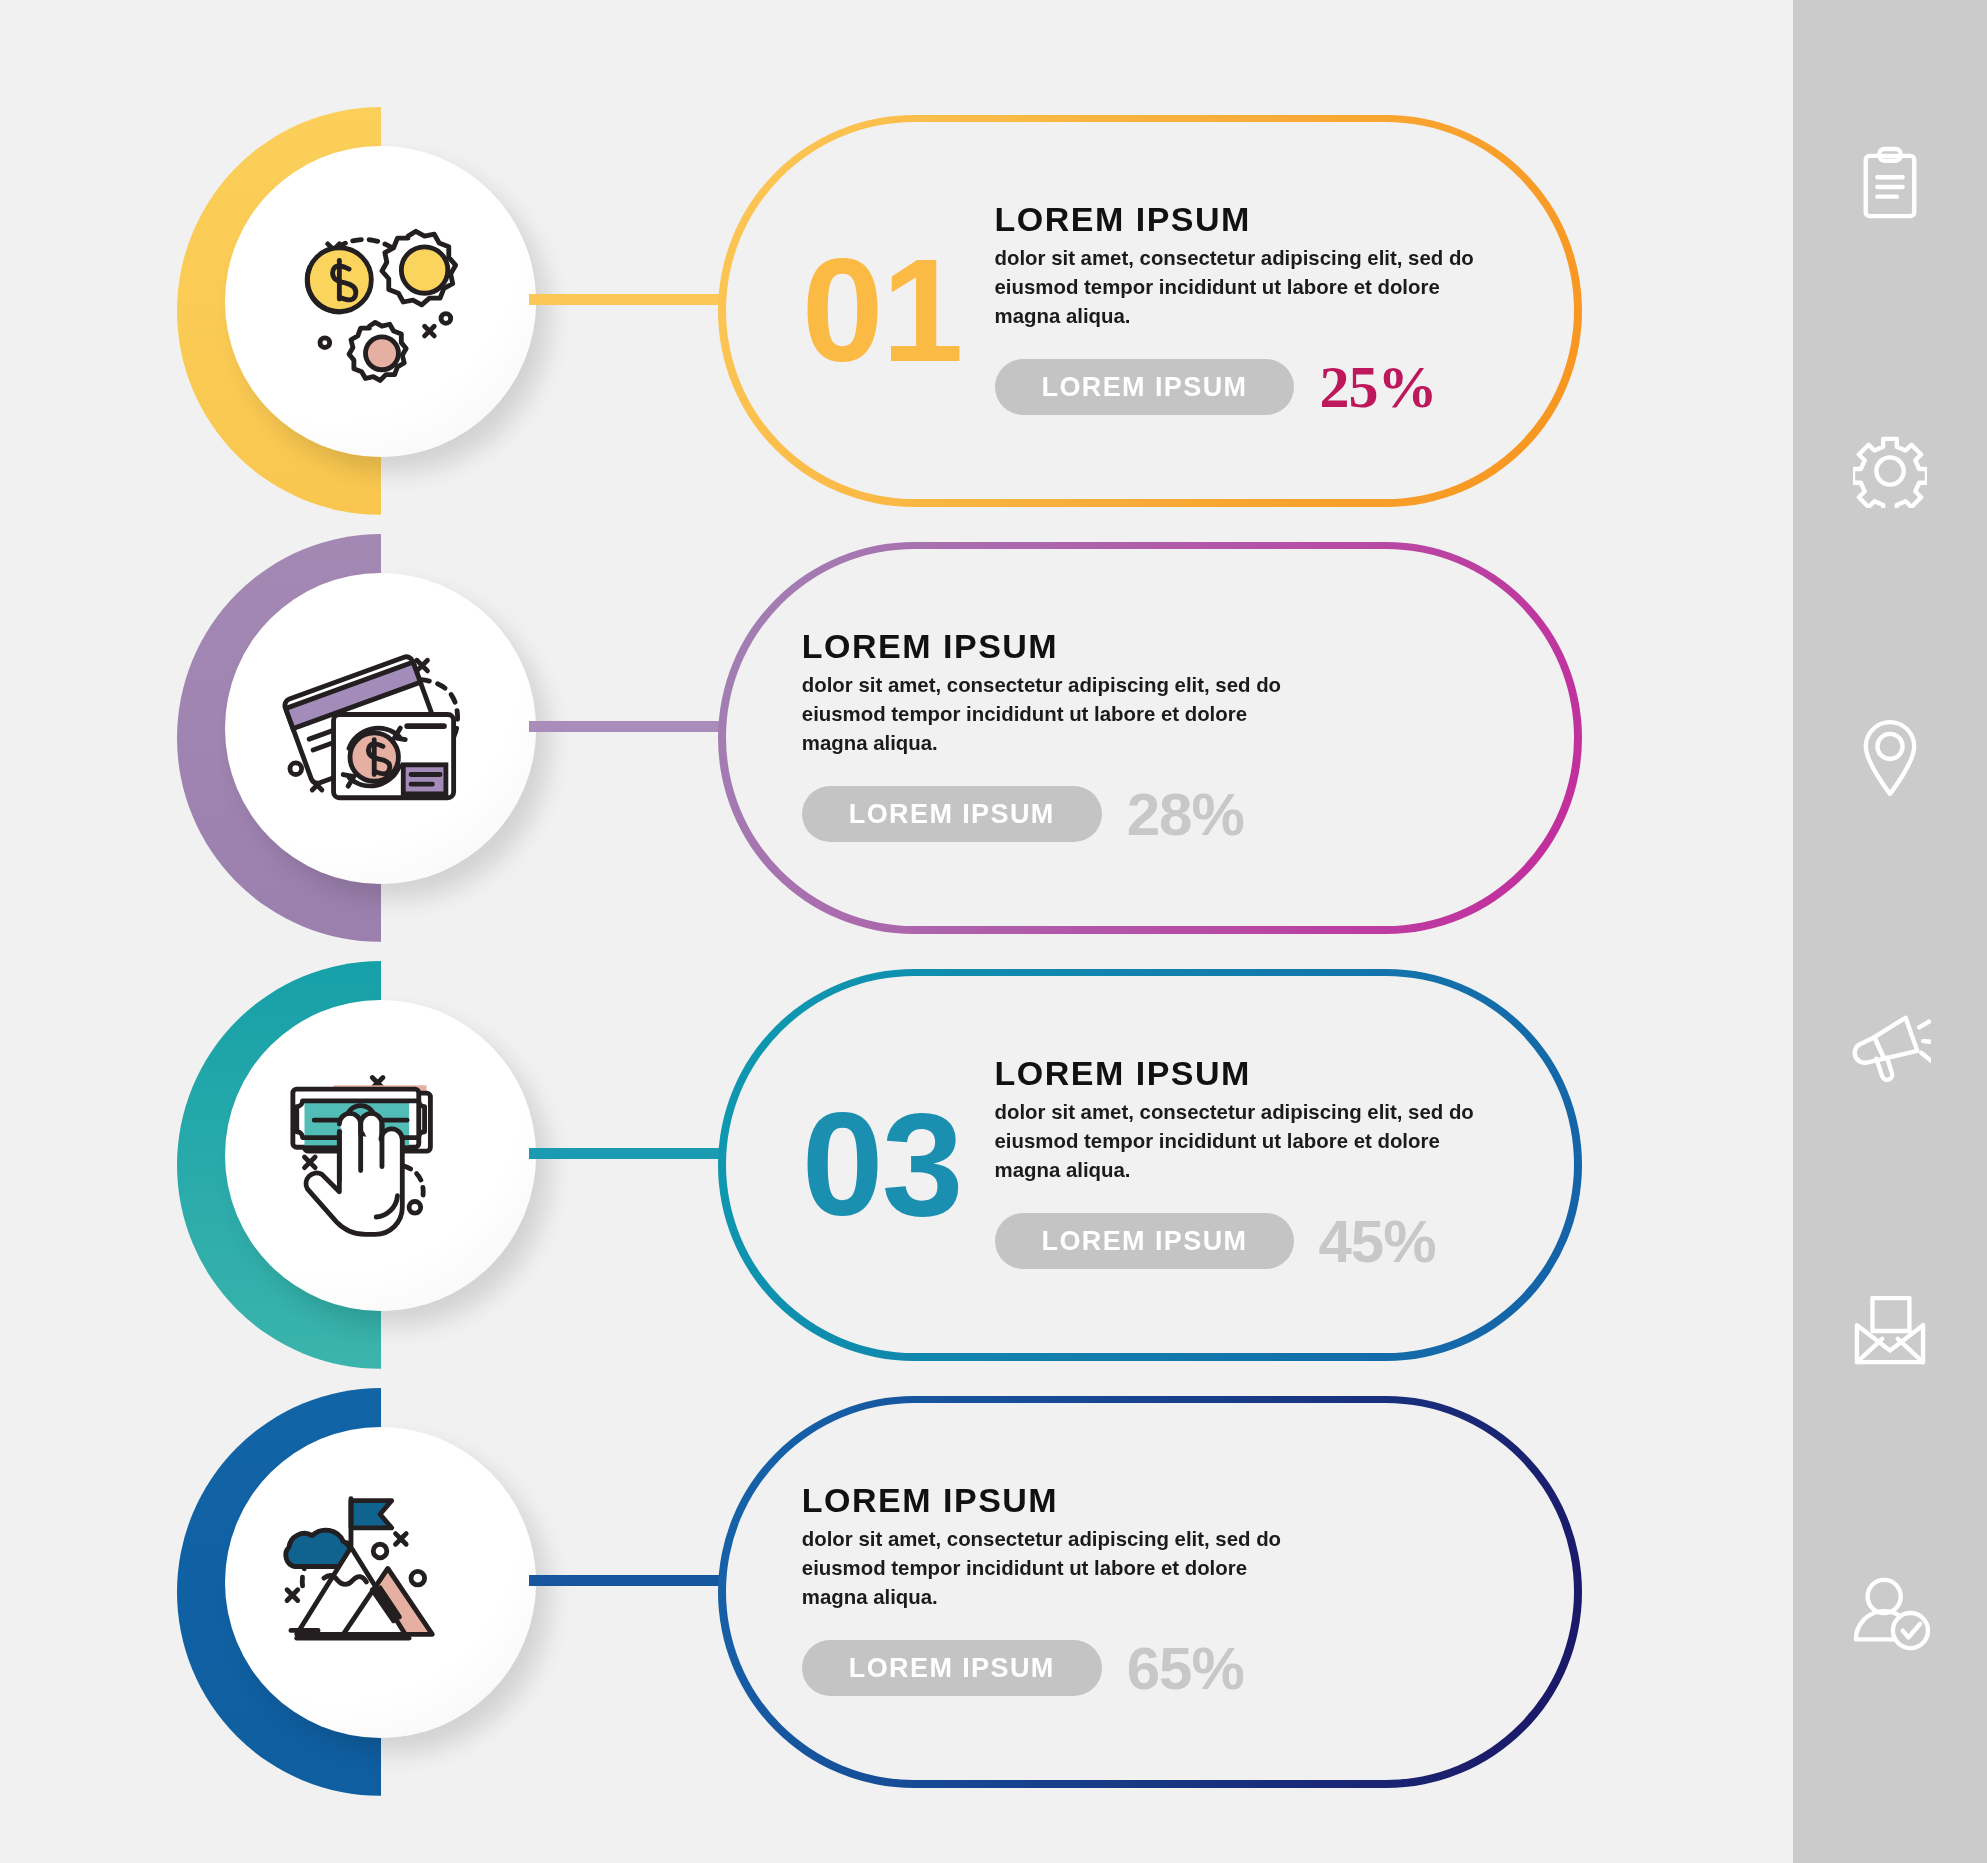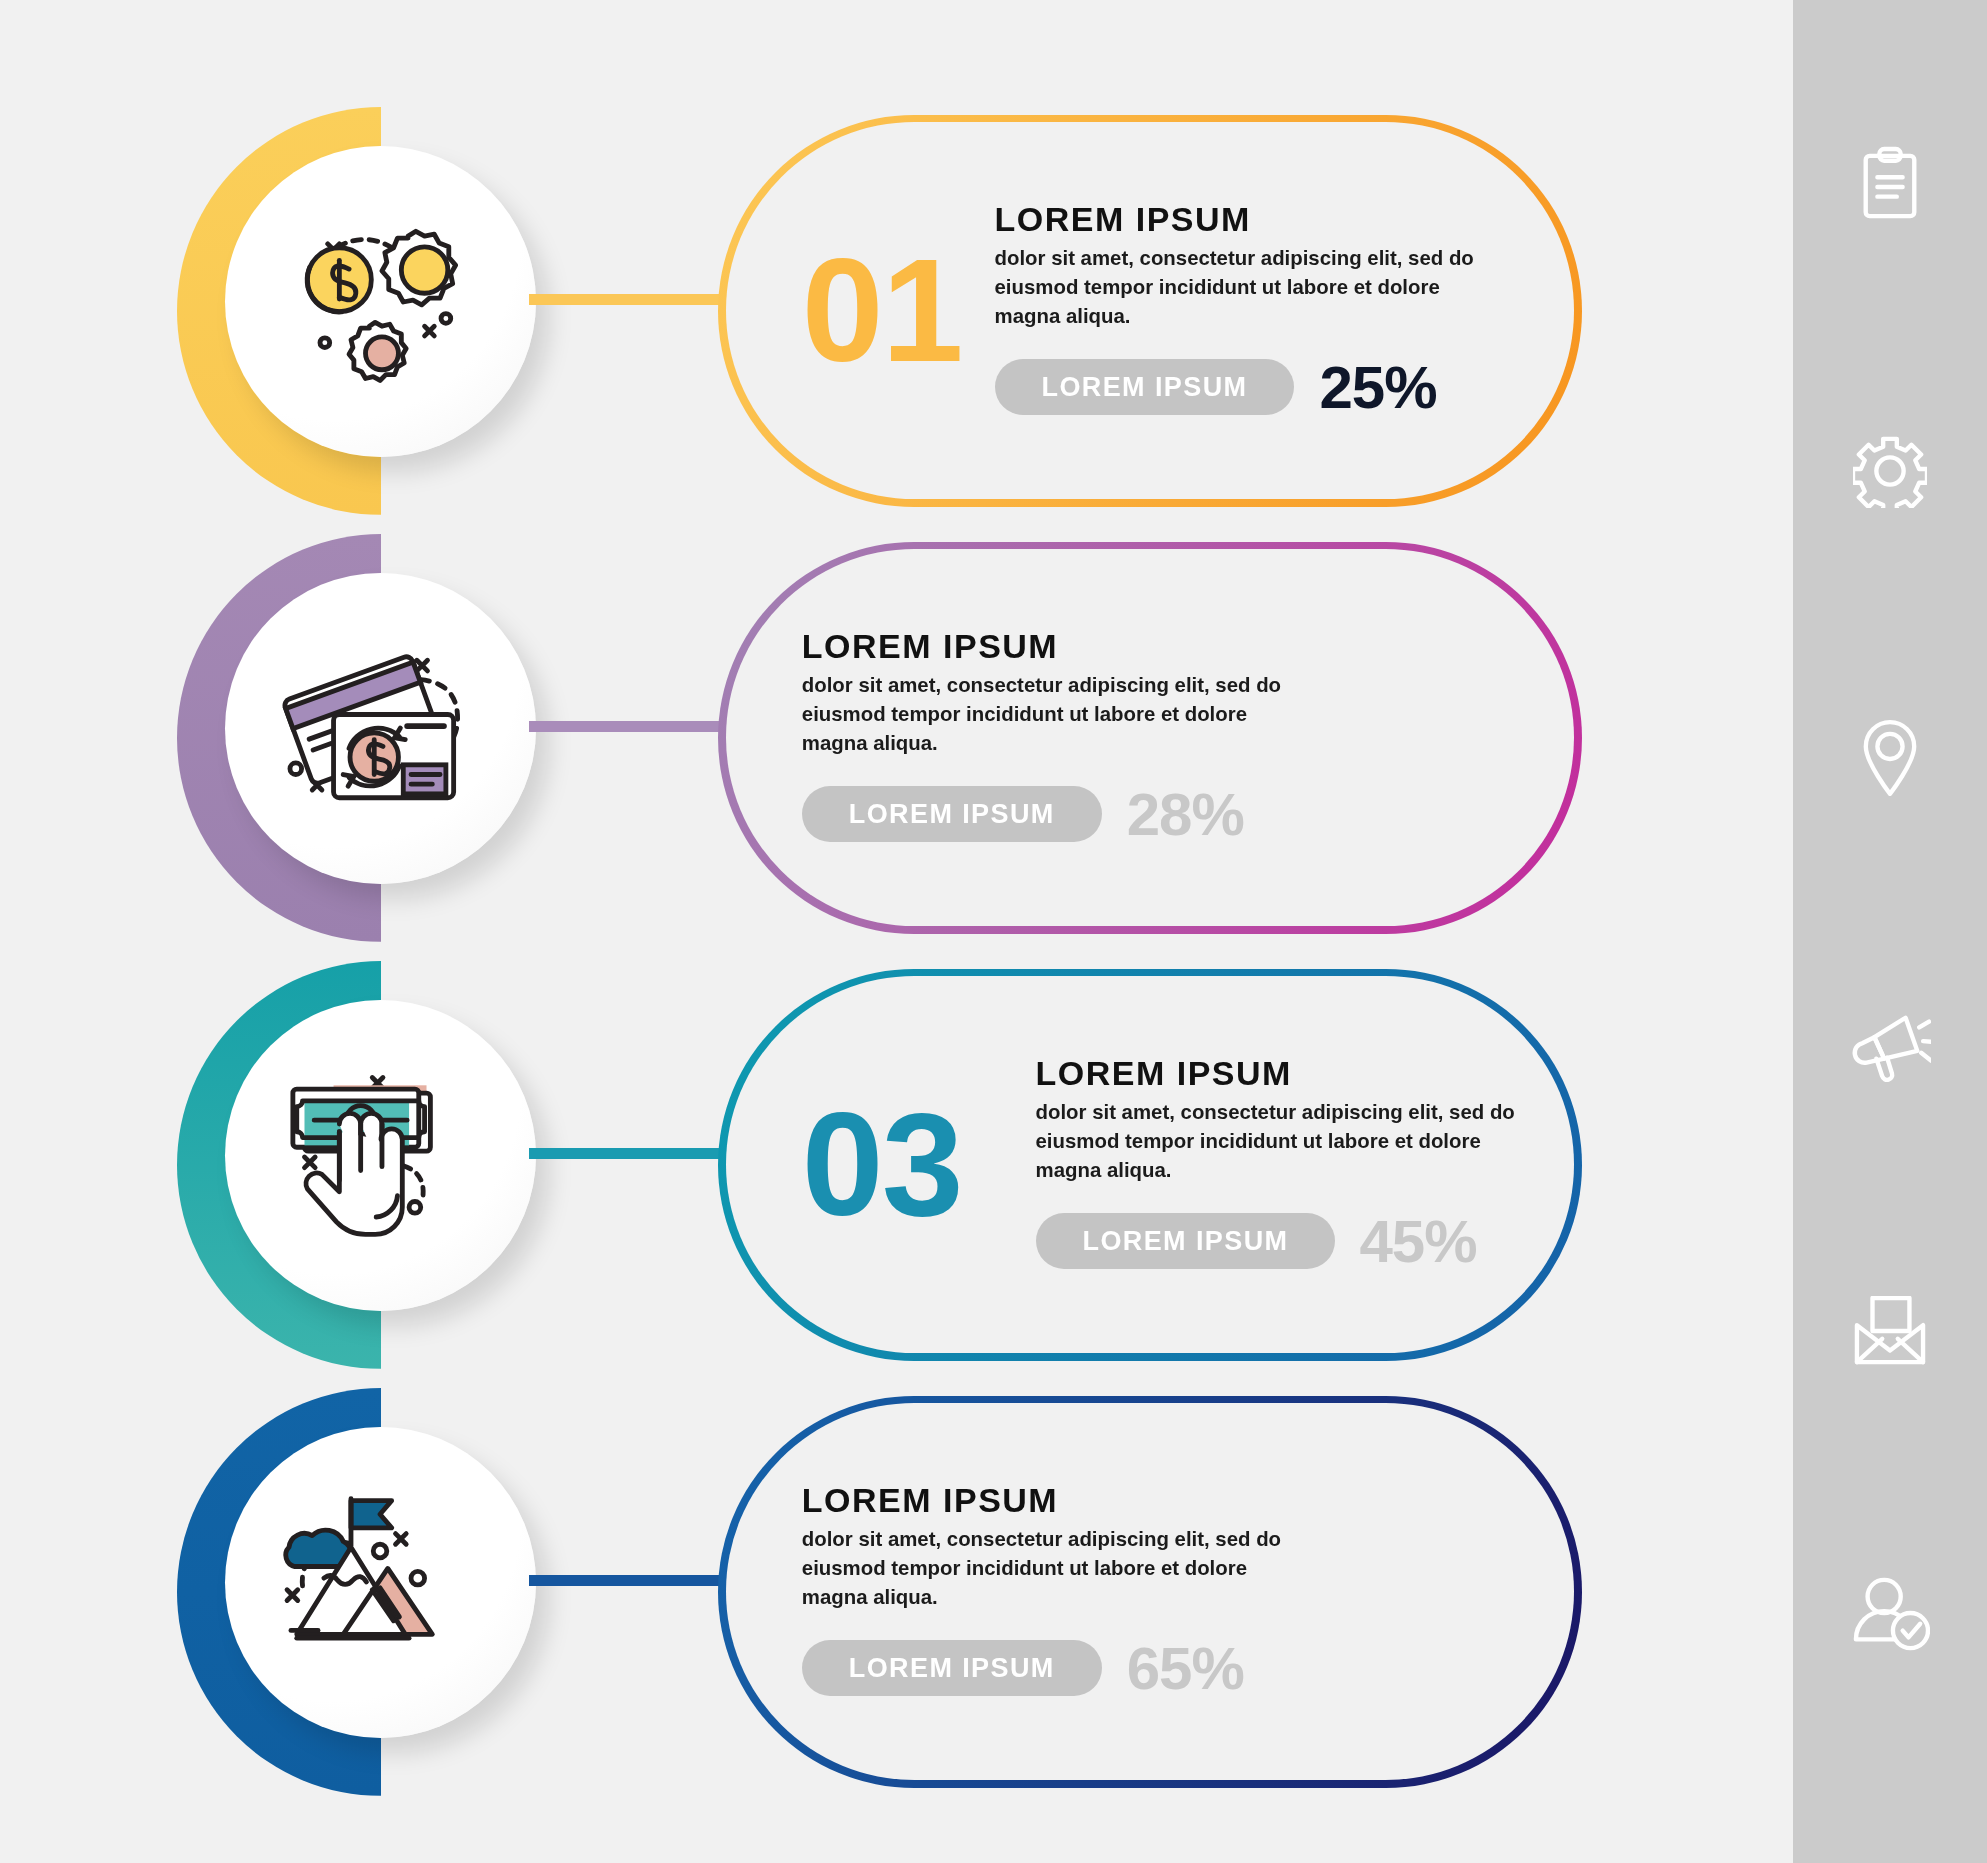--- a/index.html
+++ b/index.html
@@ -214,21 +214,21 @@
       <div class="connector" style="background: rgb(251, 199, 87);"></div>
 
       <div class="card" style="background: linear-gradient(110deg, rgb(252, 200, 86) 0%, rgb(247, 148, 30) 100%);">
         <div class="card-inner" style="background: rgb(241, 241, 241);">
           <div class="num" style="color: rgb(251, 186, 68);">01</div>
           <div class="txtcol">
             <div class="t-head" style="color: rgb(17, 17, 17);">LOREM IPSUM</div>
             <div class="t-body" style="color: rgb(27, 27, 27);">dolor sit amet, consectetur adipiscing elit, sed do eiusmod tempor incididunt ut labore et dolore magna aliqua.</div>
             <div class="statrow">
               <span class="pill" style="background: rgb(196, 196, 196); color: rgb(255, 255, 255);">LOREM IPSUM</span>
-              <span class="pct" style="color: #0f172a;">25%</span>
+              <span class="pct" style="color: #be185d; font-family: Liberation Serif, serif;">25%</span>
             </div>
           </div>
         </div>
       </div>
     </div>
 
     <div class="row r2">
       <div class="arc" style="background: linear-gradient(rgb(164, 136, 180), rgb(155, 128, 174));"></div>
 
       <div class="bubble">
@@ -302,21 +302,21 @@
           <path d="M62 62 a11 11 0 0 1 22 0 v54 M84 62 a11 11 0 0 1 22 0 v50" fill="#ffffff" stroke="#231f20" stroke-width="5" stroke-linecap="round"></path>
           <path d="M62 70 v62 l-18 -18 a11 11 0 0 0 -15 15 l30 34 a42 42 0 0 0 30 13 h10 a28 28 0 0 0 28 -28 V78 a11 11 0 0 0 -22 0" fill="#ffffff" stroke="#231f20" stroke-width="5" stroke-linecap="round" stroke-linejoin="round"></path>
           <path d="M62 70 v50 M84 62 v48 M106 62 v44" fill="none" stroke="#231f20" stroke-width="5" stroke-linecap="round"></path>
           <path d="M100 158 a24 24 0 0 0 22 -22" fill="none" stroke="#231f20" stroke-width="5" stroke-linecap="round"></path>
         </svg>
       </div>
 
       <div class="connector" style="background: rgb(26, 155, 177);"></div>
 
       <div class="card" style="background: linear-gradient(110deg, rgb(14, 155, 176) 0%, rgb(21, 96, 168) 100%);">
-        <div class="card-inner" style="background: rgb(241, 241, 241); gap: 41px;">
+        <div class="card-inner" style="background: rgb(241, 241, 241);">
           <div class="num" style="color: rgb(26, 143, 176);">03</div>
           <div class="txtcol">
             <div class="t-head" style="color: rgb(17, 17, 17);">LOREM IPSUM</div>
             <div class="t-body" style="color: rgb(27, 27, 27);">dolor sit amet, consectetur adipiscing elit, sed do eiusmod tempor incididunt ut labore et dolore magna aliqua.</div>
             <div class="statrow">
               <span class="pill" style="background: rgb(196, 196, 196); color: rgb(255, 255, 255);">LOREM IPSUM</span>
               <span class="pct" style="color: rgb(200, 200, 200); margin-left: 24px;">45%</span>
             </div>
           </div>
         </div>

